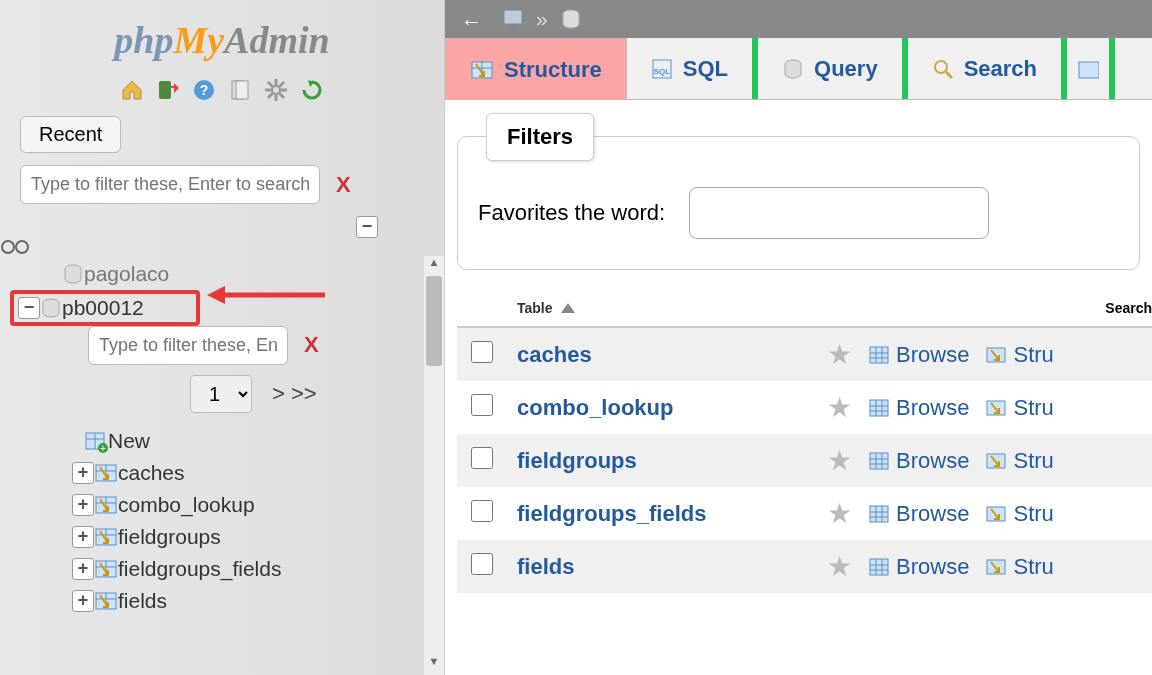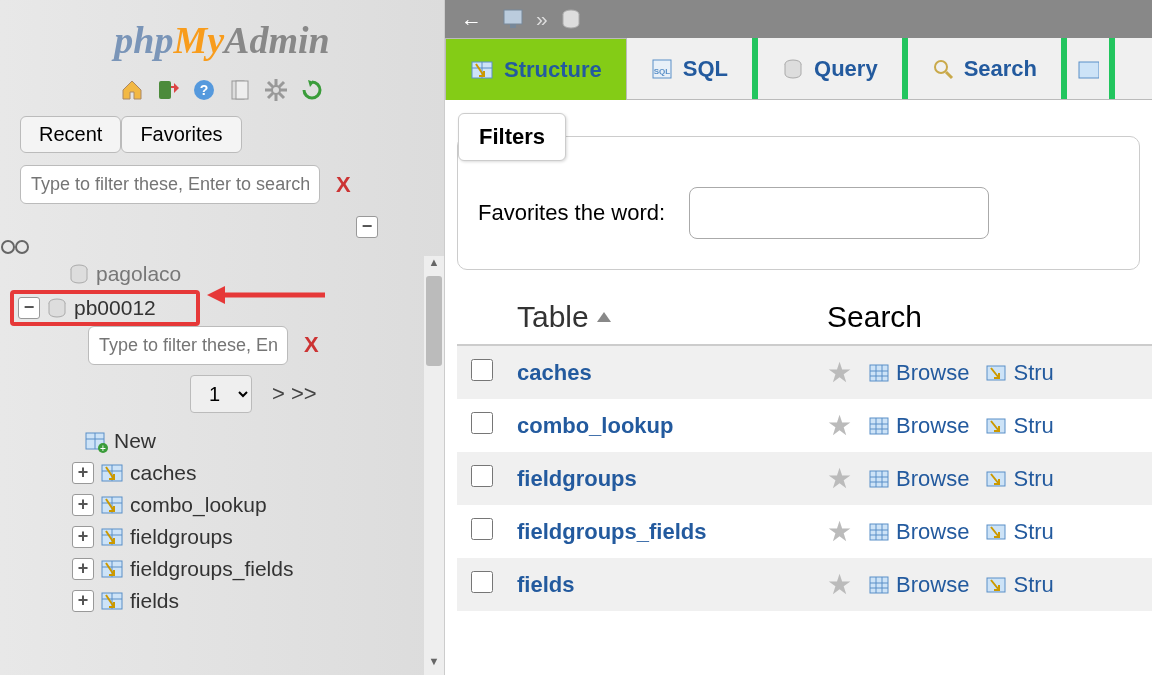--- a/index.html
+++ b/index.html
@@ -39,20 +39,21 @@
   gap: 8px;
 }
 .toolbar-icons span {
   width: 28px; height: 28px;
   display: inline-flex;
   align-items: center;
   justify-content: center;
 }
 .recent-fav {
   display: flex;
+  gap: 10px;
   padding: 0 20px 12px;
 }
 .recent-fav button {
   background: #f4f4f4;
   border: 1px solid #bbb;
   border-radius: 6px;
   padding: 6px 18px;
   font-size: 20px;
   cursor: pointer;
 }
@@ -85,21 +86,20 @@
 }
 .tree {
   padding: 0 10px;
   font-size: 21px;
   color: #333;
 }
 .tree-row {
   display: flex;
   align-items: center;
   padding: 4px 0;
-  gap: 6px;
 }
 .tree-row.db-row {
   border: 4px solid #e63838;
   border-radius: 4px;
   padding: 2px 4px;
   width: 190px;
 }
 .tree-row.cut { color: #777; }
 .tree .indent1 { padding-left: 62px; }
 .tree .indent2 { padding-left: 74px; }
@@ -185,37 +185,37 @@
   color: #235a9e;
   font-weight: bold;
   font-size: 22px;
   cursor: pointer;
   display: flex;
   align-items: center;
   gap: 10px;
   border-right: 6px solid #22c55e;
 }
 .tab.active {
-  background: #84cc16;
+  background: #fca5a5;
   border-top: 1px solid #bbb;
   border-left: 1px solid #bbb;
   border-right: 1px solid #bbb;
   margin-bottom: -1px;
 }
 .filters-fieldset {
   margin: 36px 12px 20px 12px;
   border: 1px solid #ccc;
   border-radius: 10px;
   padding: 50px 20px 30px;
   position: relative;
 }
 .filters-legend {
   position: absolute;
   top: -24px;
-  left: 0;
+  left: 28px;
   background: #fff;
   border: 1px solid #ccc;
   border-radius: 6px;
   box-shadow: 1px 1px 3px rgba(0,0,0,0.15);
   padding: 10px 20px;
   font-size: 22px;
   font-weight: bold;
 }
 .contain-row {
   display: flex;
@@ -230,24 +230,25 @@
   border-radius: 8px;
   padding: 0 10px;
   font-size: 20px;
 }
 .table-area {
   padding: 0 0 0 12px;
 }
 .table-header {
   display: flex;
   align-items: center;
-  font-weight: normal;
-  font-size: 30px;
+  font-weight: bold;
+  font-size: 14px;
   padding: 10px 0;
   border-bottom: 2px solid #ccc;
+  text-align: right;
 }
 .col-check { width: 50px; text-align: center; }
 .col-name { flex: 0 0 320px; color: #333; display:flex; align-items:center; gap:8px; padding-left:10px; }
 .col-action { flex: 1; }
 .table-row {
   display: flex;
   align-items: center;
   padding: 10px 0;
   font-size: 22px;
 }
@@ -315,21 +316,20 @@
       </span>
     <span>
         <svg width="24" height="24">
           <path d="M12 4 A8 8 0 1 1 4 12" fill="none" stroke="#3a9c3a" stroke-width="3"></path>
           <path d="M8 2 L14 4 L10 9 Z" fill="#3a9c3a"></path>
         </svg>
       </span>
   </div>
   <div class="recent-fav">
     <button>Recent</button>
-    <button>Favorites</button>
   </div>
   <div class="filter-row">
     <input class="filter-input" placeholder="Type to filter these, Enter to search al" style="">
     <span class="clear-x">X</span>
   </div>
   <div class="collapse-row">
     <span class="expand-box">−</span>
     <span style="margin-left:6px;">
       <svg width="30" height="18">
           <circle cx="8" cy="9" r="6" fill="none" stroke="#666" stroke-width="2"></circle>

